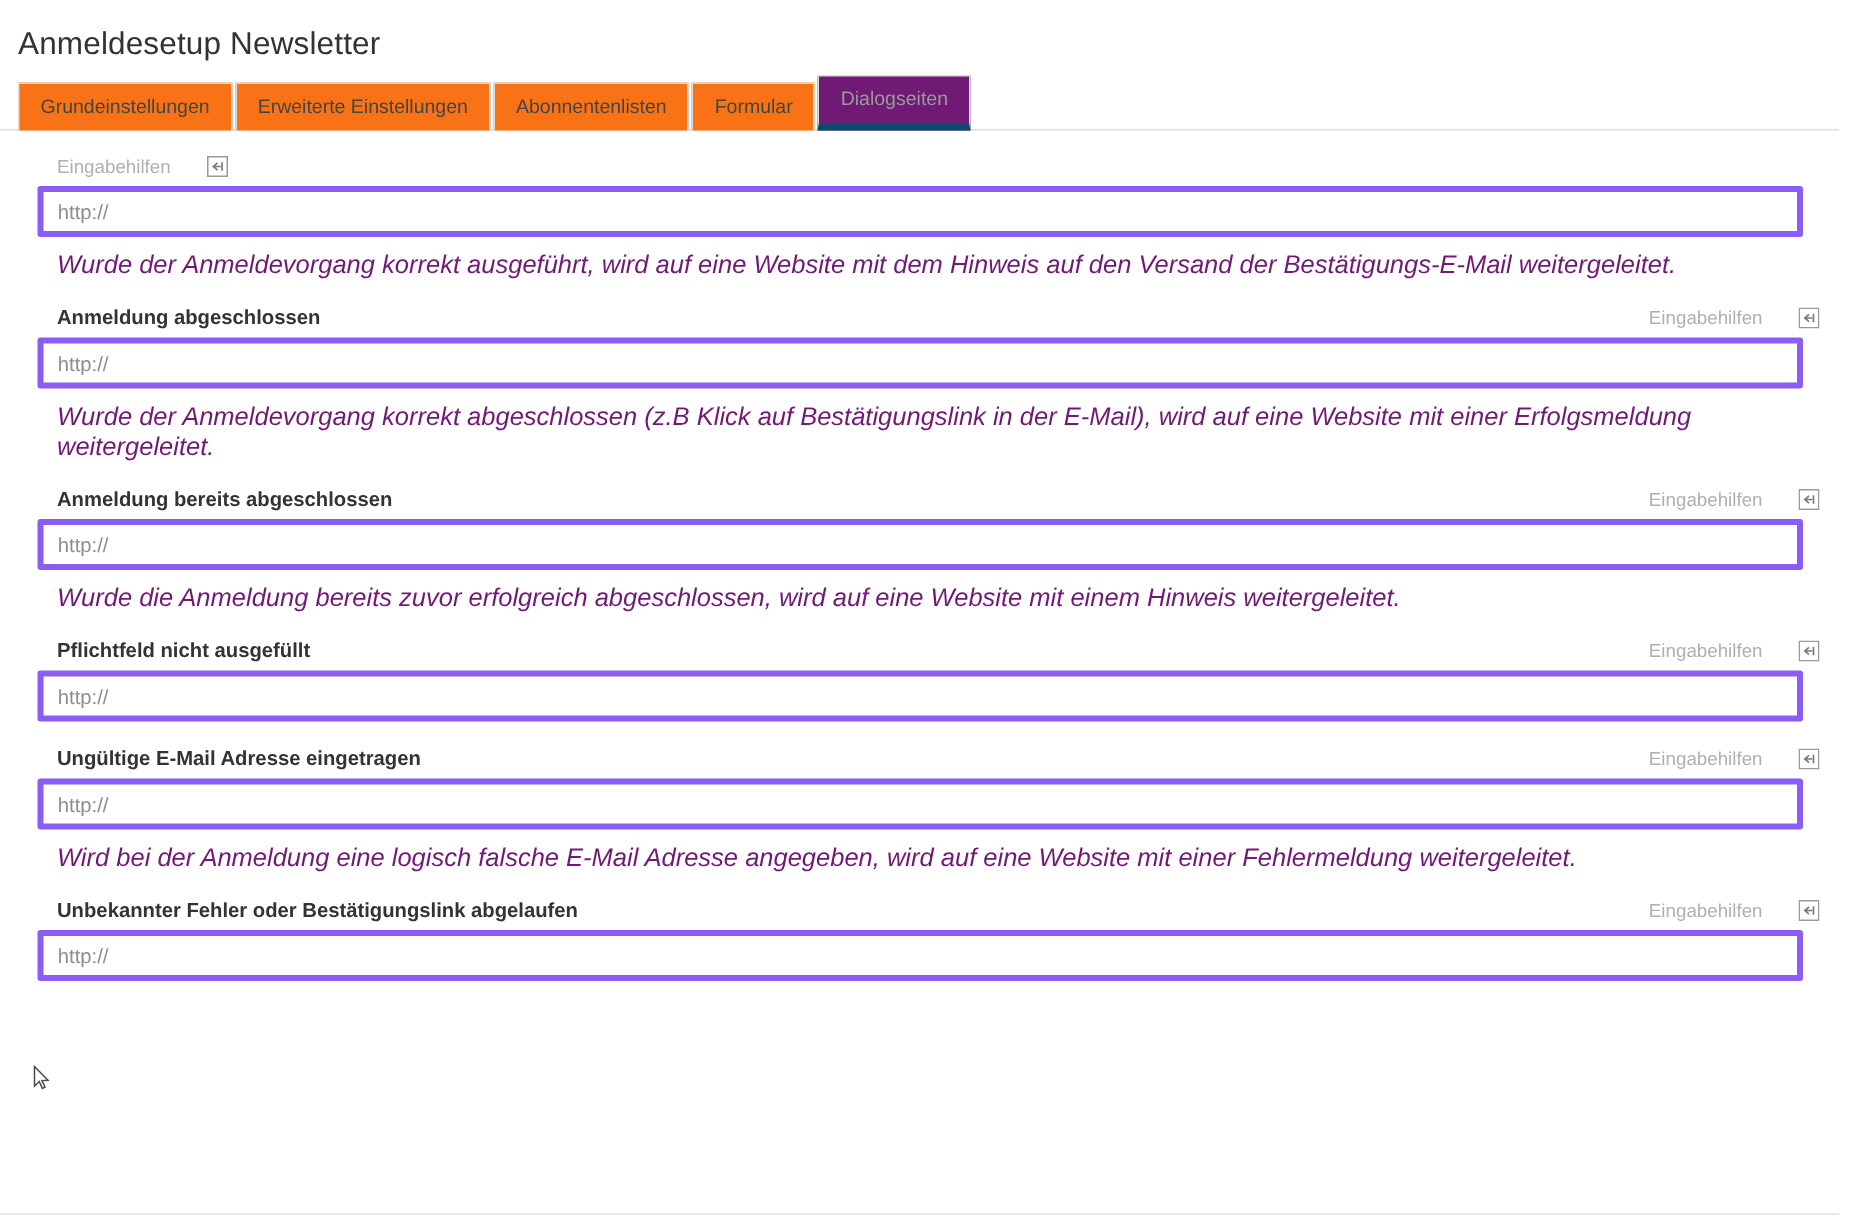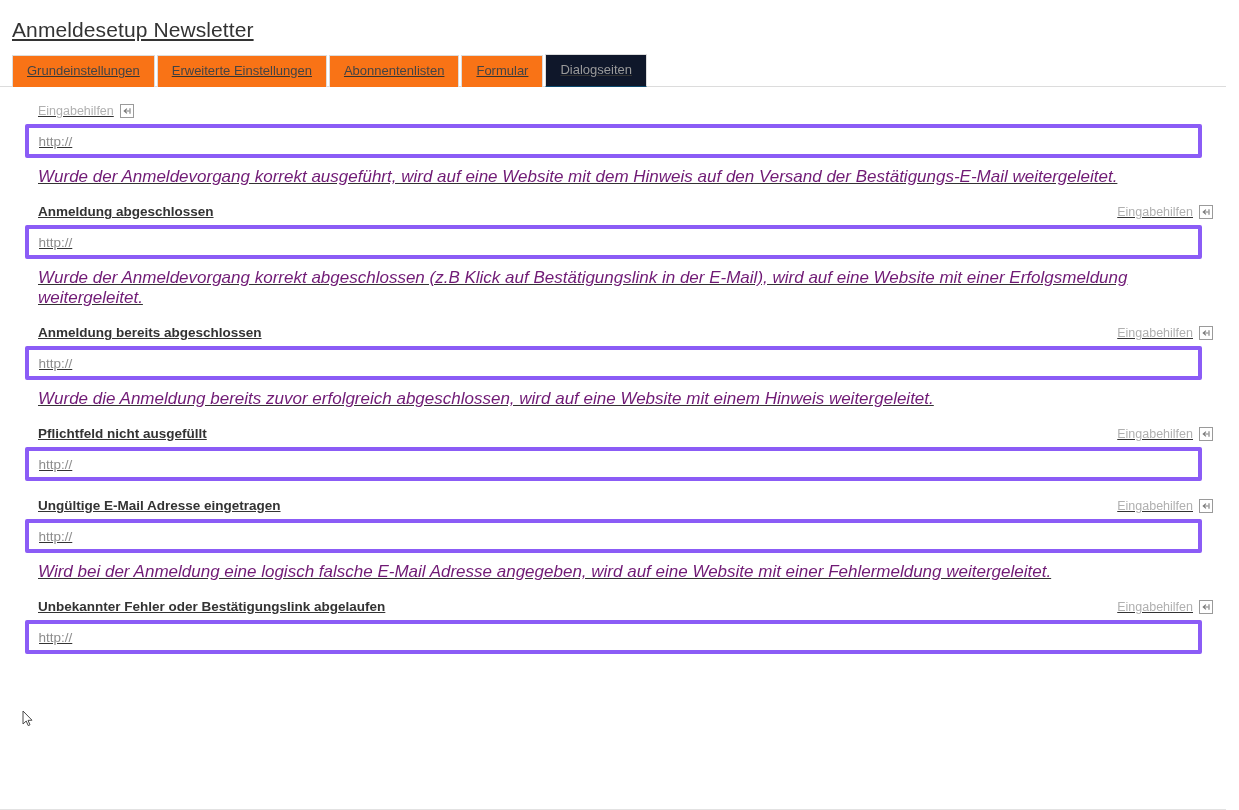--- a/index.html
+++ b/index.html
@@ -8,21 +8,20 @@
     padding: 0;
     background: #ffffff;
     font-family: "Liberation Sans", sans-serif;
     color: #333333;
   }
   .page {
     width: 1226px;
     min-height: 810px;
     position: relative;
     background: #ffffff;
-    text-decoration: underline;
   }
   .page-title {
     font-size: 21px;
     font-weight: 400;
     color: #333333;
     margin: 0;
     padding: 18px 0 12px 12px;
     letter-spacing: 0.1px;
   }
   .tabbar {
@@ -39,23 +38,23 @@
     border: 1px solid #dcdcdc;
     border-bottom: none;
     padding: 7px 14px 8px 14px;
     margin-right: 2px;
     line-height: 16px;
     cursor: pointer;
     position: relative;
     top: 1px;
   }
   .tab.active {
-    background: #0f172a;
+    background: #701a75;
     color: #9a9a9a;
-    border-bottom: 1px solid #0c4a6e;
+    border-bottom: 5px solid #0c4a6e;
   }
   .panel {
     padding: 0 12px 0 12px;
   }
   .field-block {
     padding-top: 17px;
   }
   .field-head {
     display: flex;
     align-items: center;
@@ -63,21 +62,21 @@
     padding: 0 1px 6px 26px;
   }
   .field-label {
     font-size: 13.5px;
     font-weight: bold;
     color: #333333;
   }
   .help-wrap {
     display: flex;
     align-items: center;
-    gap: 6px;
+    gap: 24px;
     color: #a8a8a8;
     font-size: 12.5px;
     text-align: right;
   }
   .help-label { color: #b0b0b0; }
   .help-icon {
     display: inline-block;
     width: 14px;
     height: 14px;
     position: relative;

